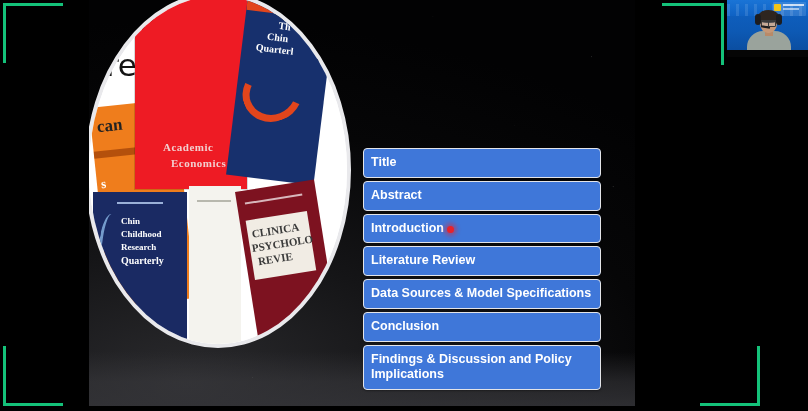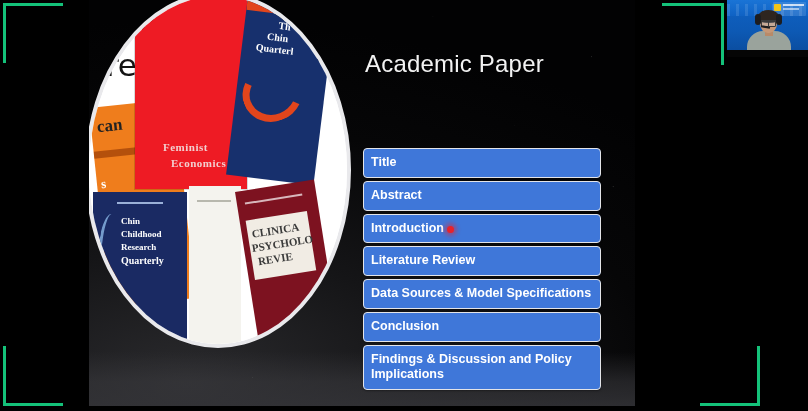--- a/index.html
+++ b/index.html
@@ -205,21 +205,21 @@
 
       <div class="ph-covers">
         <div class="cov cov-orange">
           <div class="band"></div>
           <span class="t1">can</span>
           <span class="t2">s</span>
           <span class="t3">w</span>
         </div>
 
         <div class="cov cov-red">
-          <span class="t1">Feminist</span>
+          <span class="t1">Academic</span>
           <span class="t2">Economics</span>
         </div>
 
         <div class="cov cov-china">
           <div class="top"></div>
           <span class="t1">Th</span>
           <span class="t2">Chin</span>
           <span class="t3">Quarterl</span>
           <div class="swoosh"></div>
         </div>
@@ -242,21 +242,20 @@
           <div class="frame"></div>
           <span class="t1">CLINICA</span>
           <span class="t2">PSYCHOLO</span>
           <span class="t3">REVIE</span>
         </div>
       </div>
     </div>
   </div>
 
   <div class="slide-title">
-    <div>Academic Paper</div>
   </div>
 
   <div class="bars">
     <div class="bar">Title</div>
     <div class="bar">Abstract</div>
     <div class="bar">Introduction</div>
     <div class="bar">Literature Review</div>
     <div class="bar">Data Sources &amp; Model Specifications</div>
     <div class="bar">Conclusion</div>
     <div class="bar two-line">Findings &amp; Discussion and Policy Implications</div>

